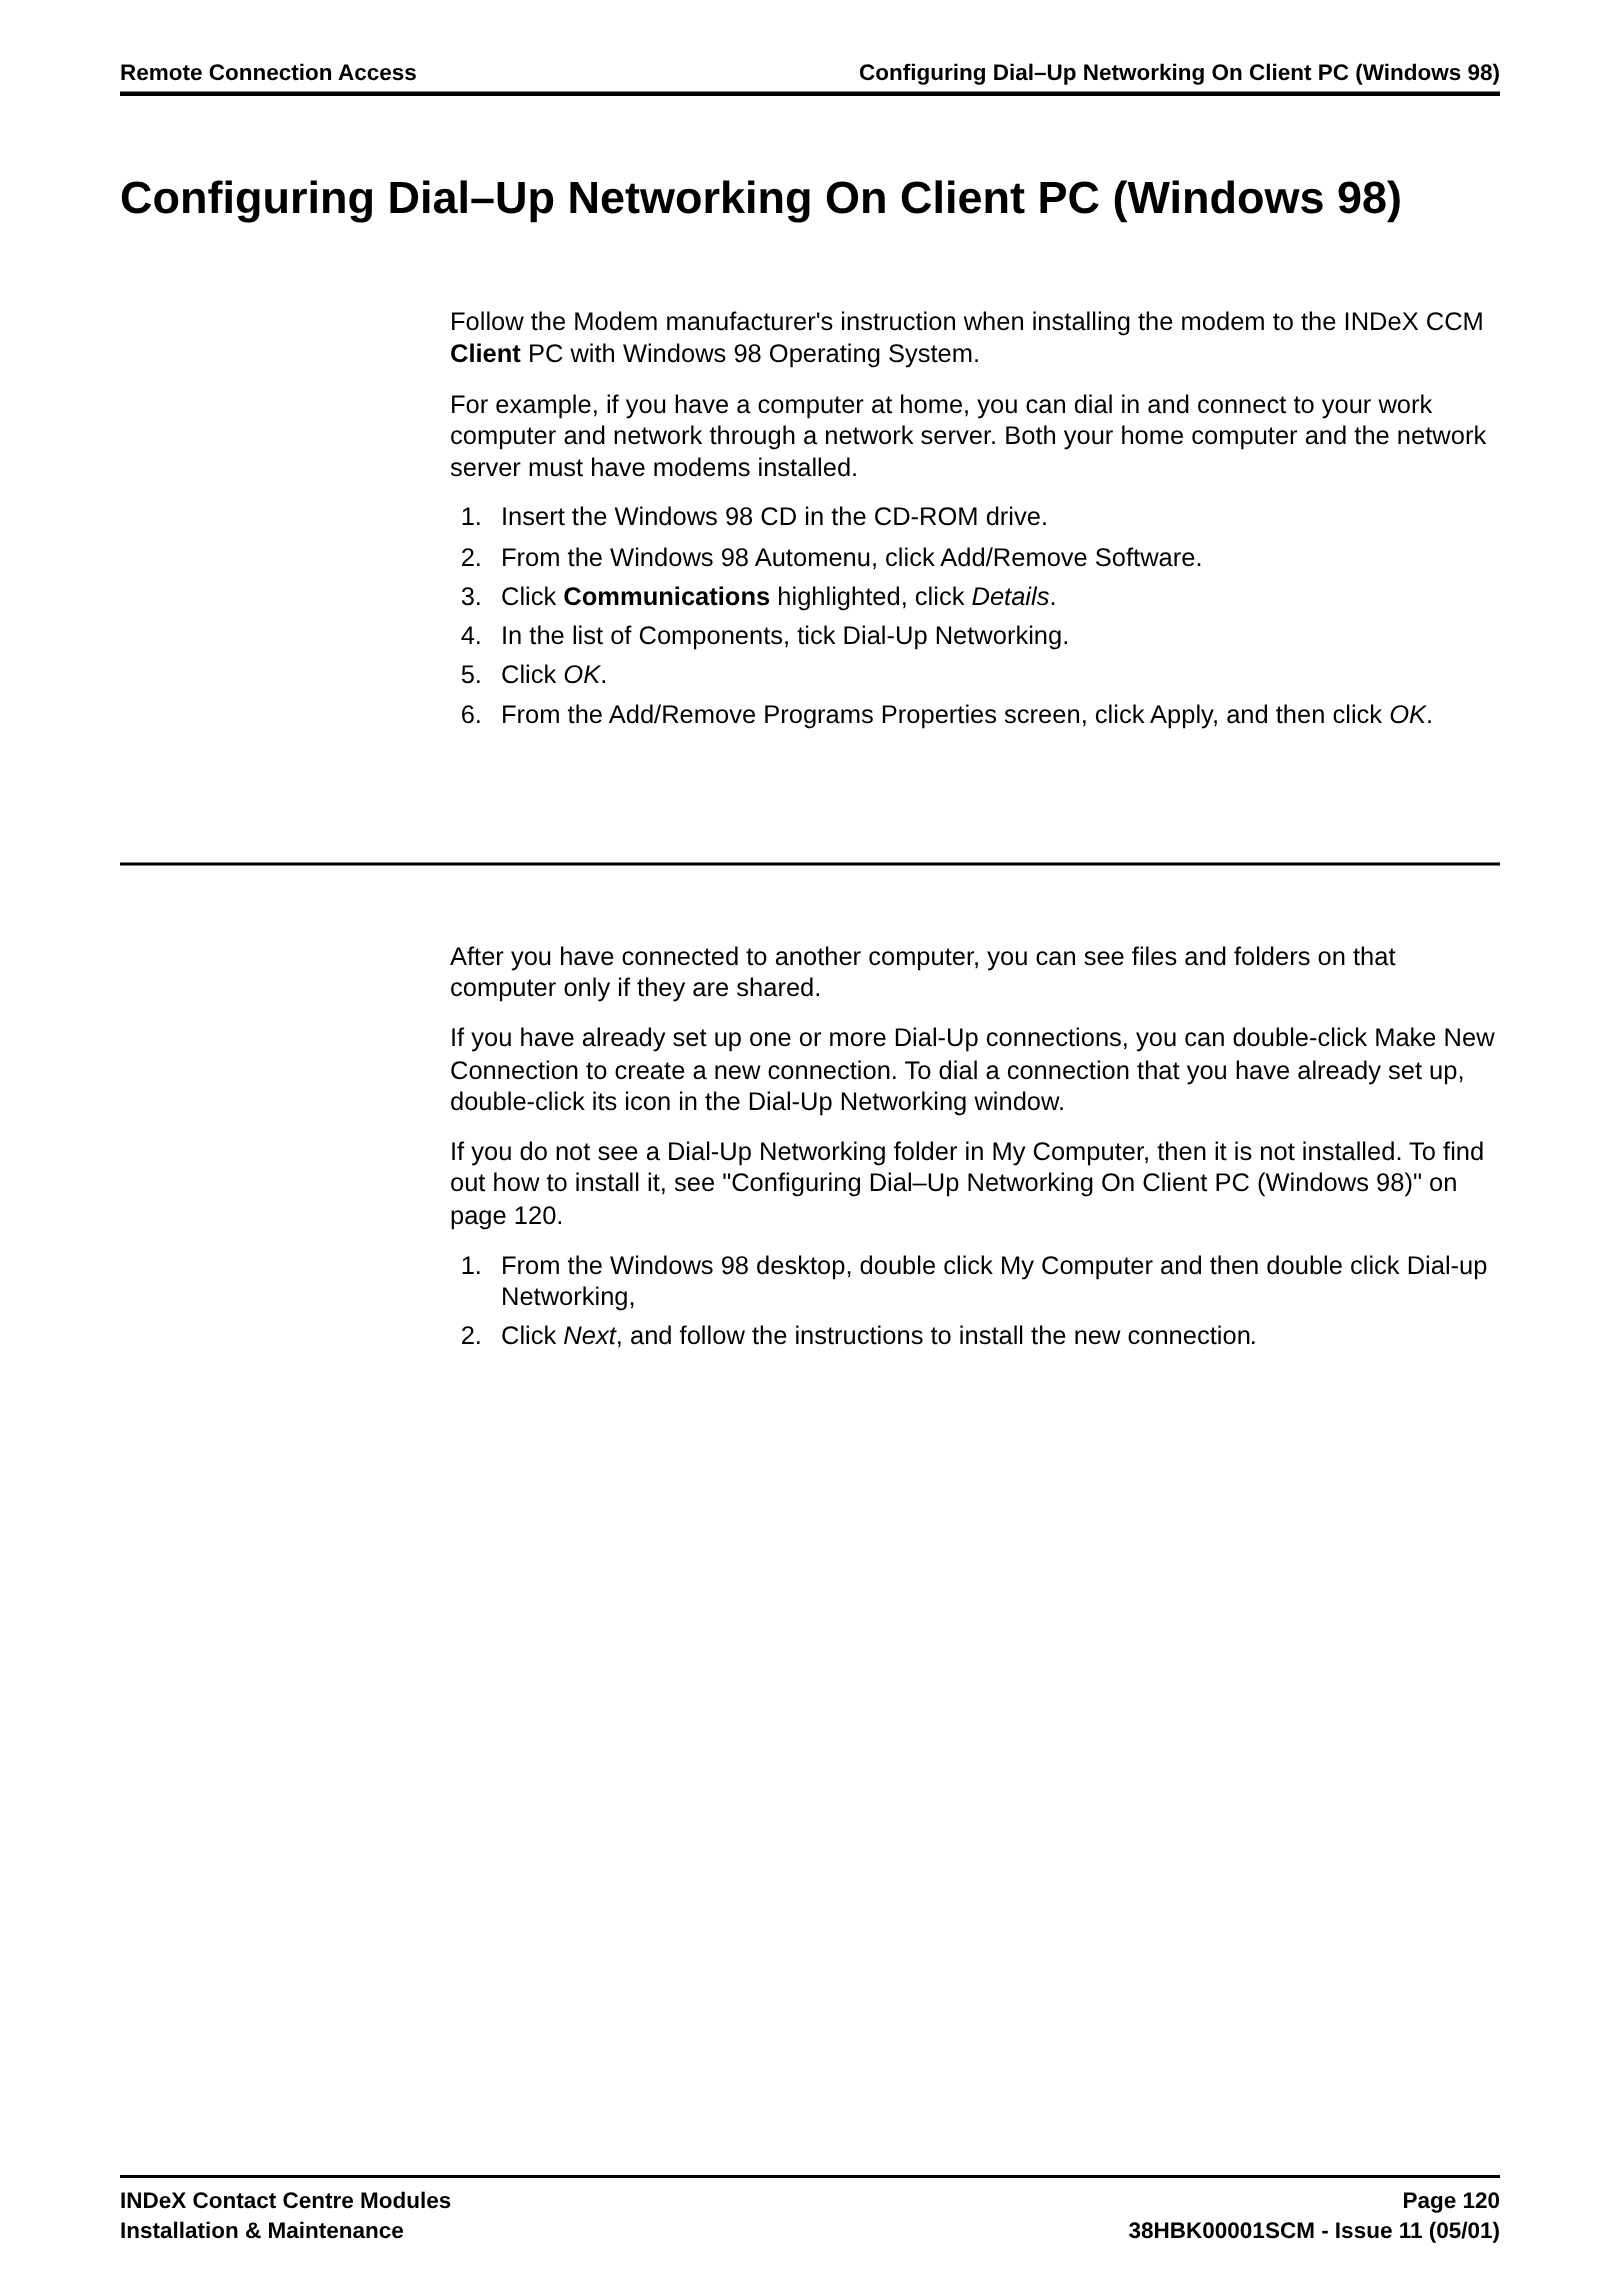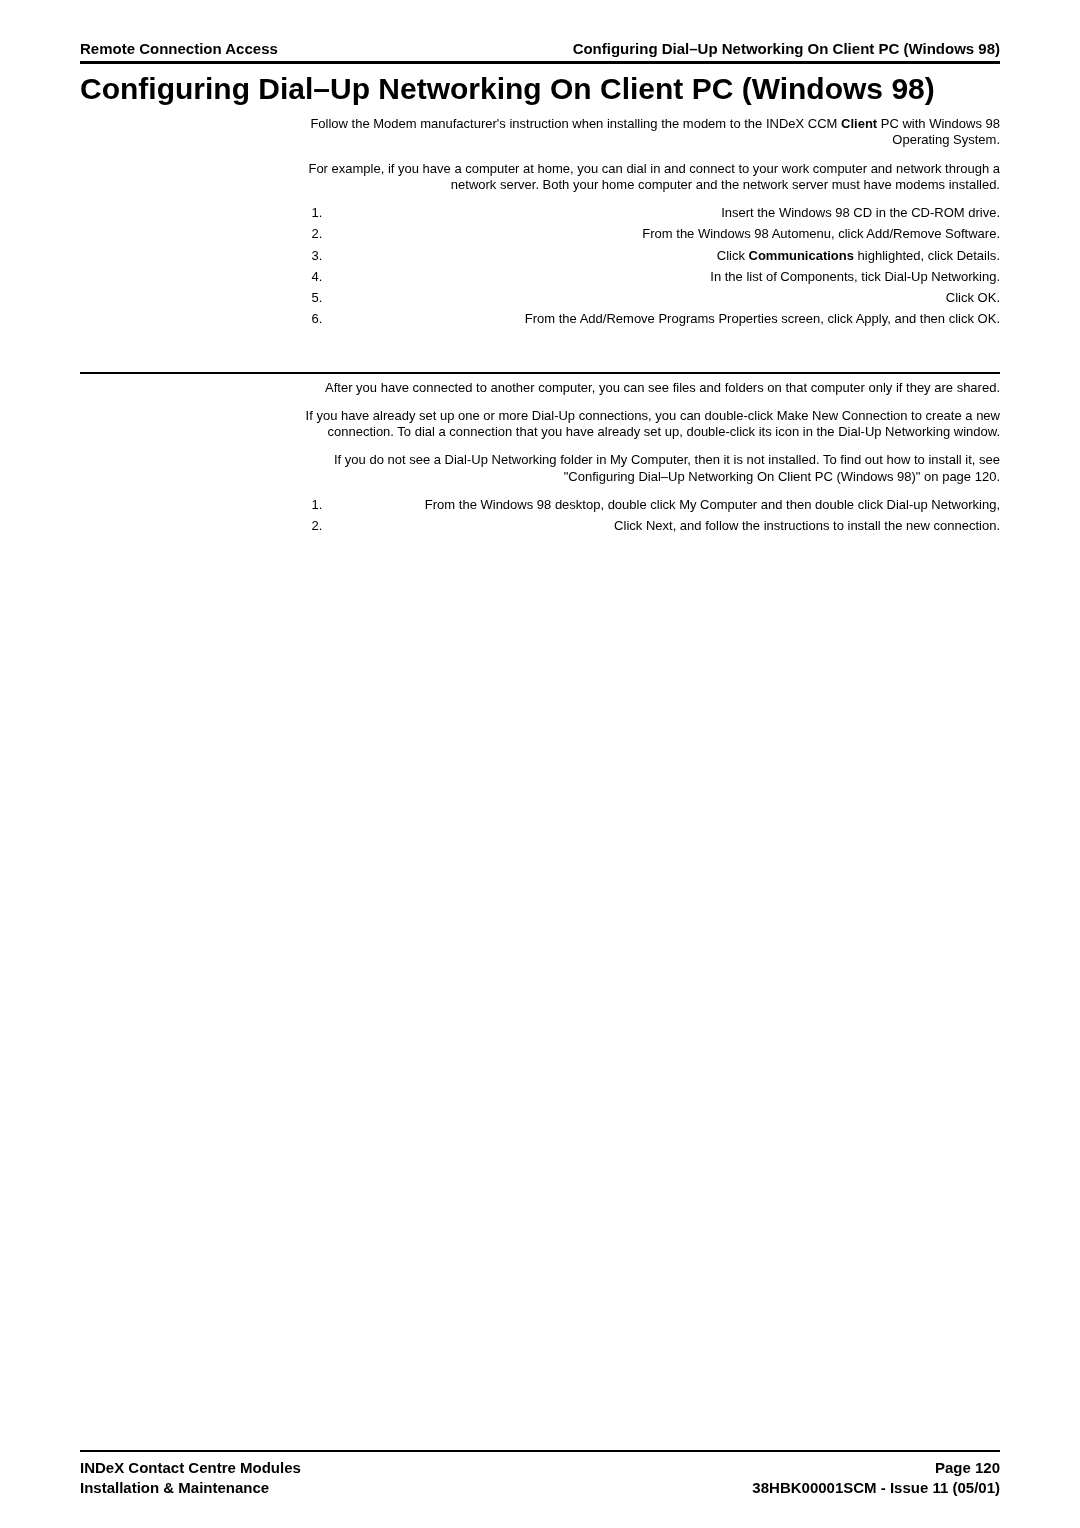--- a/index.html
+++ b/index.html
@@ -9,40 +9,40 @@
     color: #000;
   }
   .page {
     width: 1080px;
     height: 1528px;
     box-sizing: border-box;
     padding: 40px 80px 30px 80px;
     position: relative;
     display: flex;
     flex-direction: column;
+    gap: 44px;
   }
   .header {
     display: flex;
     justify-content: space-between;
     font-size: 15px;
     font-weight: bold;
     padding-bottom: 4px;
     border-bottom: 3px solid #000;
   }
   .title {
     font-size: 30px;
     font-weight: 800;
     font-stretch: condensed;
     margin: 8px 0 4px 0;
   }
   .content {
     margin-left: 220px;
-    font-size: 13px;
+    font-size: 17px;
     line-height: 1.25;
-    text-align: right;
   }
   .p {
     margin: 6px 0 12px 0;
   }
   ol.steps {
     padding-left: 26px;
     margin: 8px 0 16px 0;
   }
   ol.steps li {
     margin: 5px 0;
@@ -52,21 +52,21 @@
     border-top: 2px solid #000;
     margin-top: 28px;
   }
   .section-title {
     font-size: 20px;
     font-weight: bold;
     margin: 6px 0 2px 0;
     margin-left: 120px;
   }
   .bold { font-weight: bold; }
-  .ital { }
+  .ital { font-style: italic; }
   .footer {
     margin-top: auto;
     border-top: 2px solid #000;
     padding-top: 6px;
     display: flex;
     justify-content: space-between;
     font-size: 15px;
     font-weight: bold;
     line-height: 1.35;
     align-items: flex-end;

